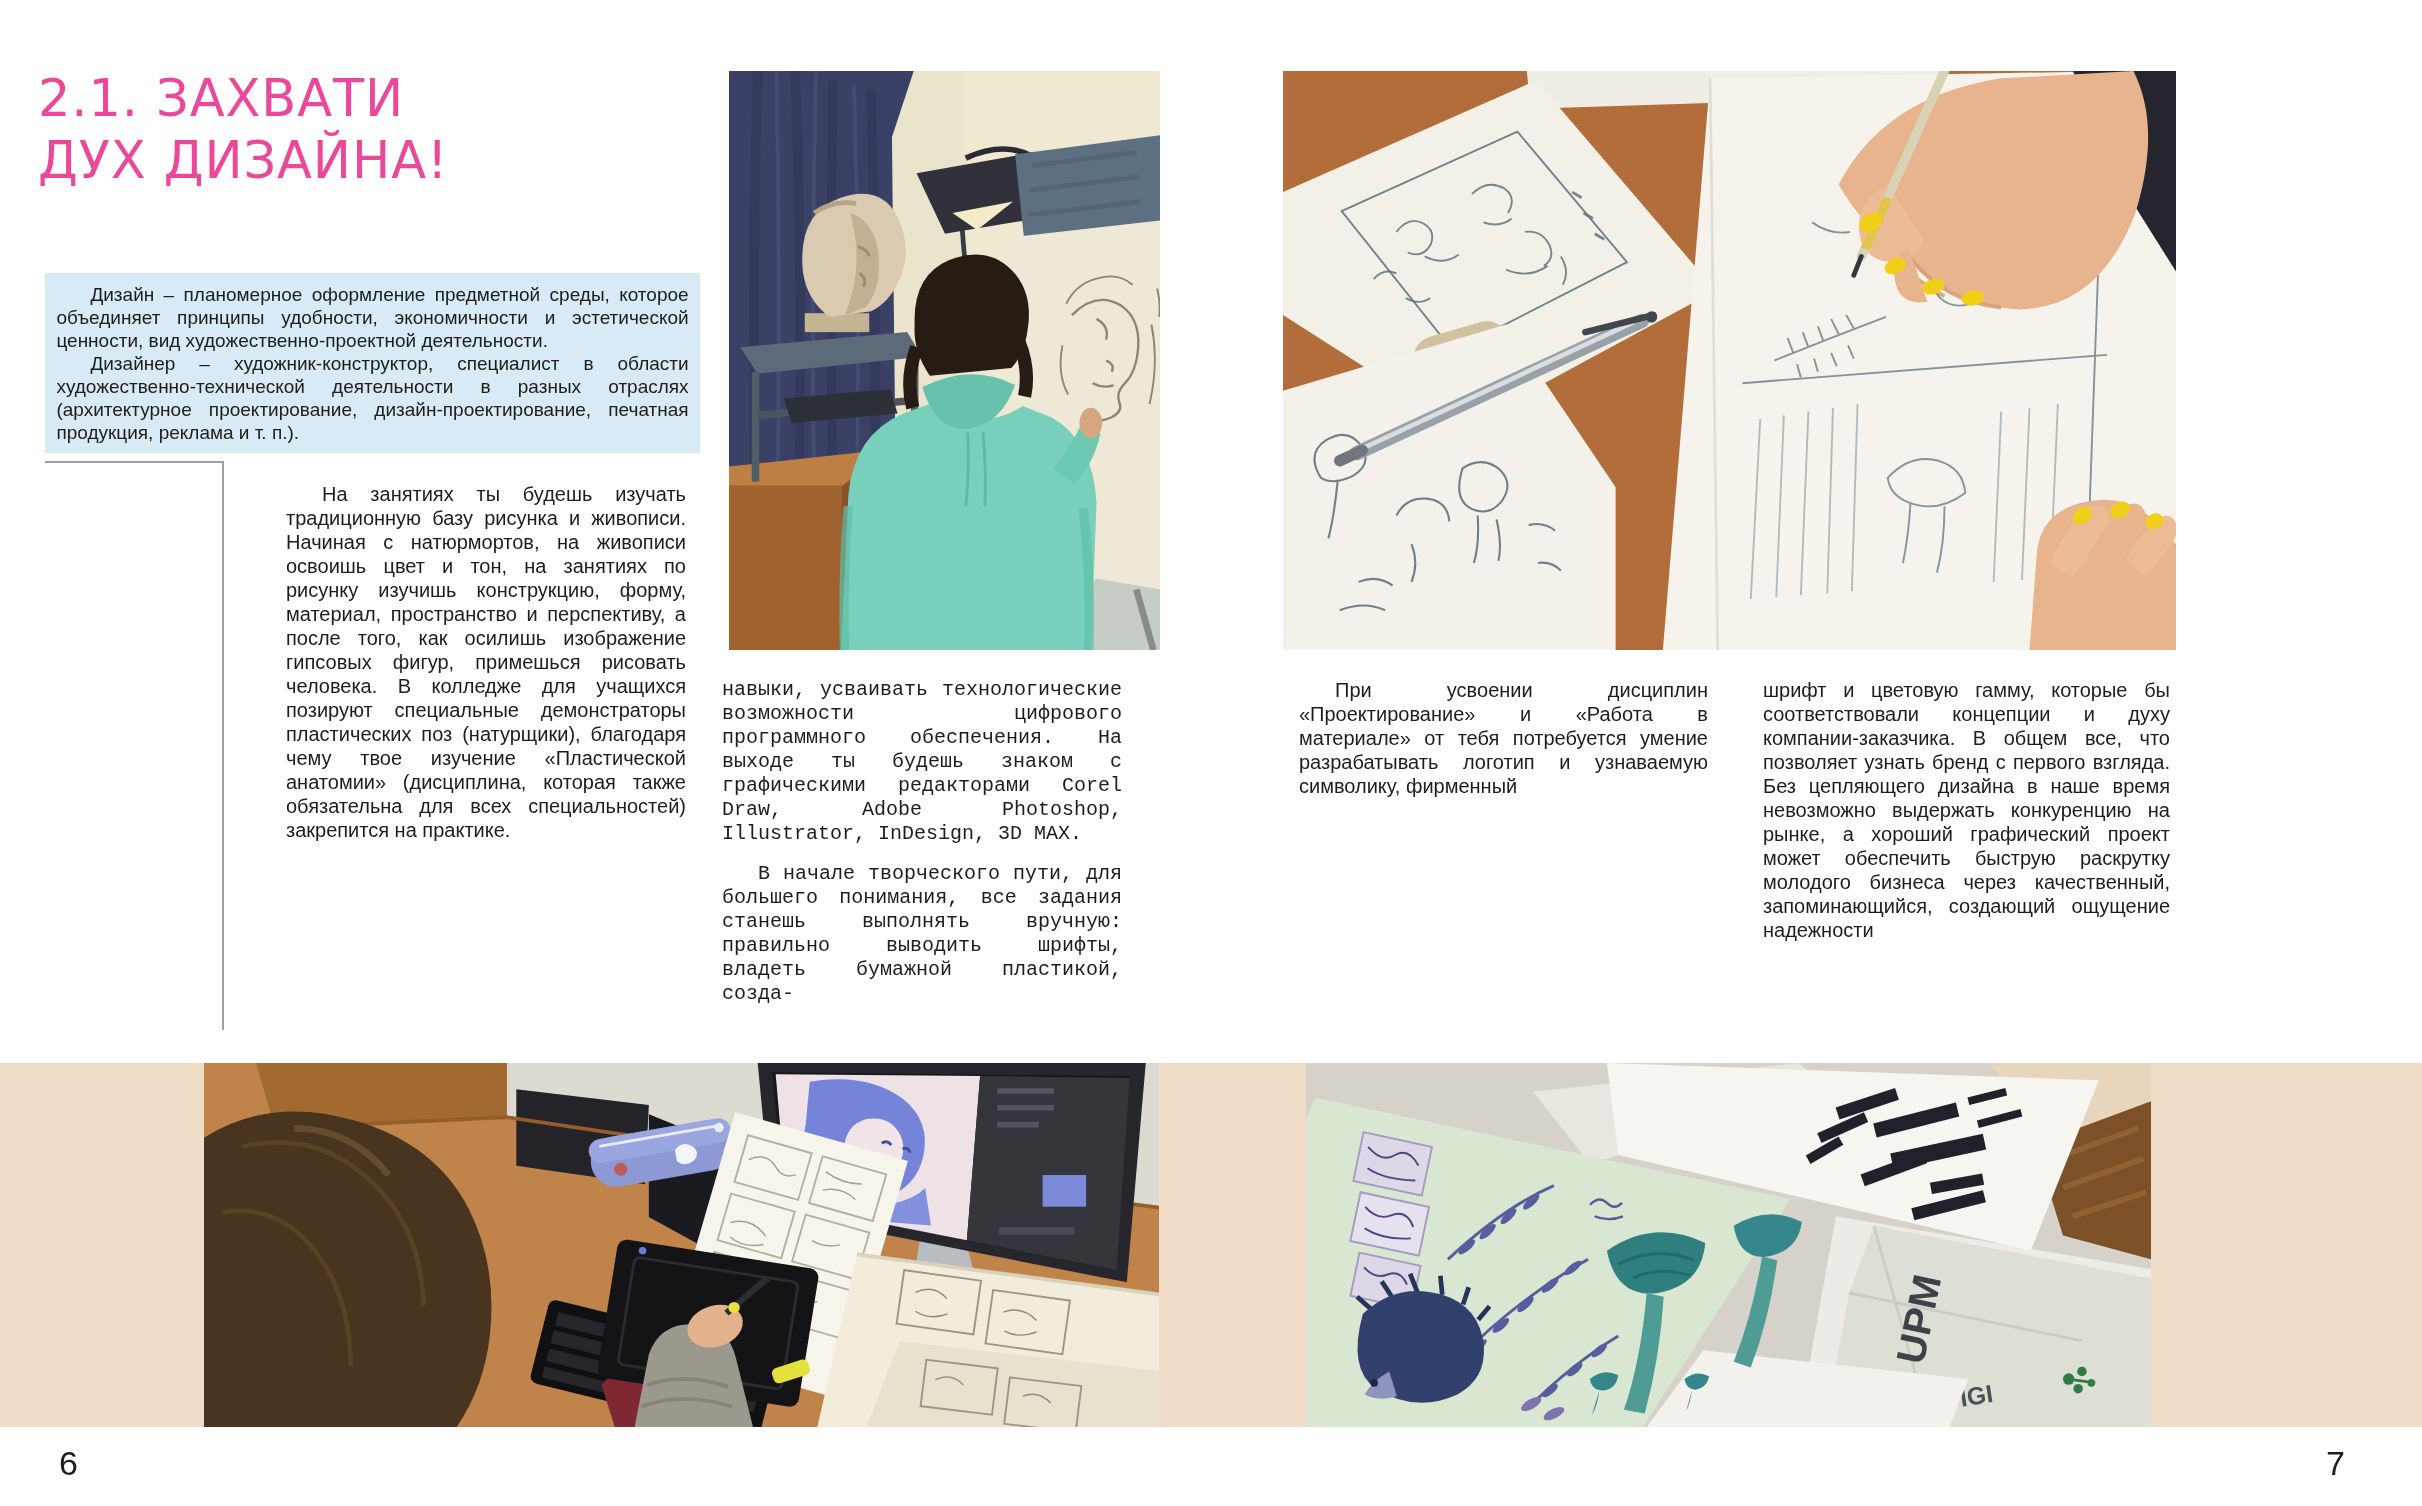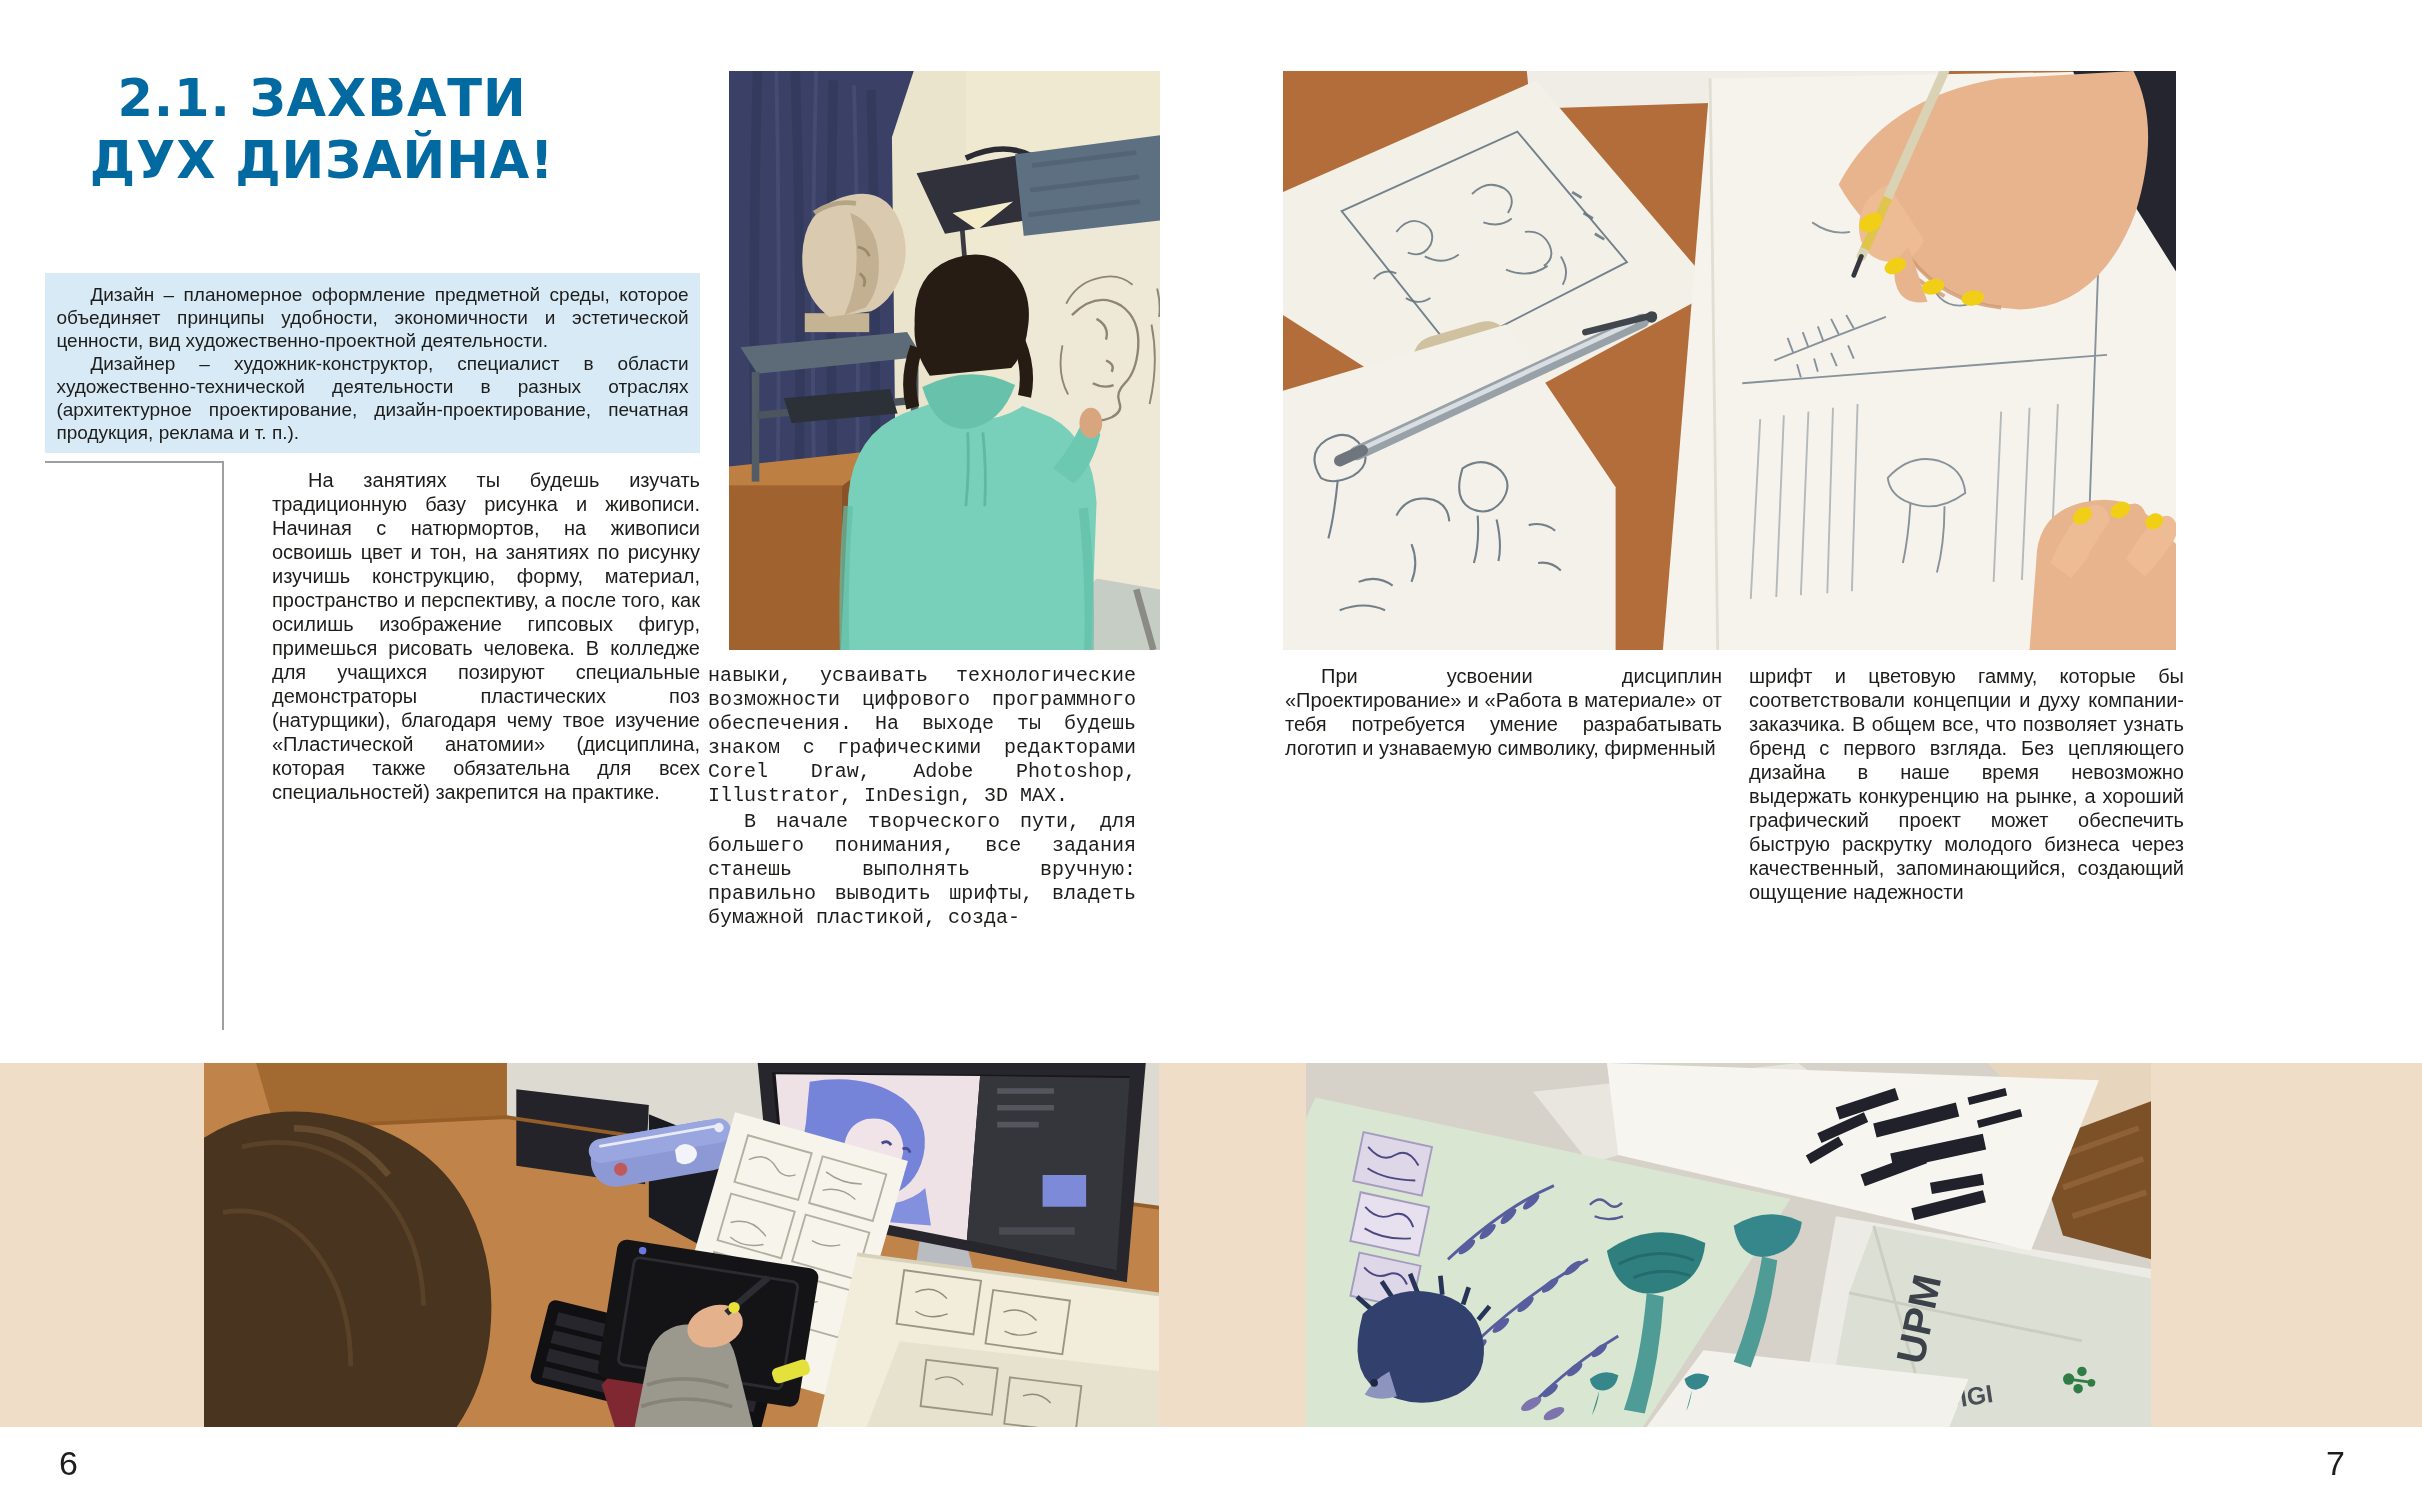--- a/index.html
+++ b/index.html
@@ -1,29 +1,29 @@
 <!DOCTYPE html>
 <html lang="ru" style="font-size:15px"><head>
 <meta charset="utf-8">
 <style>
   html,body{margin:0;padding:0;background:#ffffff;}
   .page{position:relative;width:2423px;height:1507px;background:#ffffff;overflow:hidden;
         font-family:"Liberation Sans",sans-serif;color:#1d1d1b;}
   .band{position:absolute;left:0;top:1063px;width:2423px;height:364px;background:#f0ddc7;}
-  .title{position:absolute;left:38px;top:68px;width:568px;margin:0;text-align:center;
-         font-family:"DejaVu Sans",sans-serif;font-weight:bold;font-size:51px;line-height:62px;
-         letter-spacing:0.9px;color:#0369a1;}
+  .title{position:absolute;left:38px;top:68px;width:568px;margin:0;text-align:left;
+         font-family:"DejaVu Sans",sans-serif;font-weight:normal;font-size:51px;line-height:62px;
+         letter-spacing:0.9px;color:#ec4899;}
   .title span{display:block;}
   .defbox{position:absolute;left:45px;top:273px;width:655px;background:#d7eaf6;
           padding:9.5px 11.4px;box-sizing:border-box;}
   .defbox p{margin:0;font-size:19px;line-height:23px;text-align:justify;text-indent:34px;}
   .rule-h{position:absolute;left:45px;top:461px;width:179px;height:1.9px;background:#9f9f9f;}
   .rule-v{position:absolute;left:222px;top:461px;width:1.9px;height:569px;background:#9f9f9f;}
   .col{position:absolute;top:662px;width:432px;}
-  .col p{margin:2px;font-size:20px;line-height:24px;text-align:justify;}
+  .col p{margin:16px;font-size:20px;line-height:24px;text-align:justify;}
   .col p.ind{text-indent:36px;}
   .col1{left:270px;top:466px;width:432px;}
   .col2{left:706px;font-family:Liberation Mono, monospace;}
   .col3{left:1283px;width:441px;}
   .col4{left:1747px;width:439px;}
   .photo{position:absolute;display:block;}
   .photo svg{display:block;width:100%;height:100%;}
   .ph1{left:729px;top:71px;width:431px;height:579px;}
   .ph2{left:1283px;top:71px;width:893px;height:579px;}
   .ph3{left:204px;top:1063px;width:955px;height:364px;}

